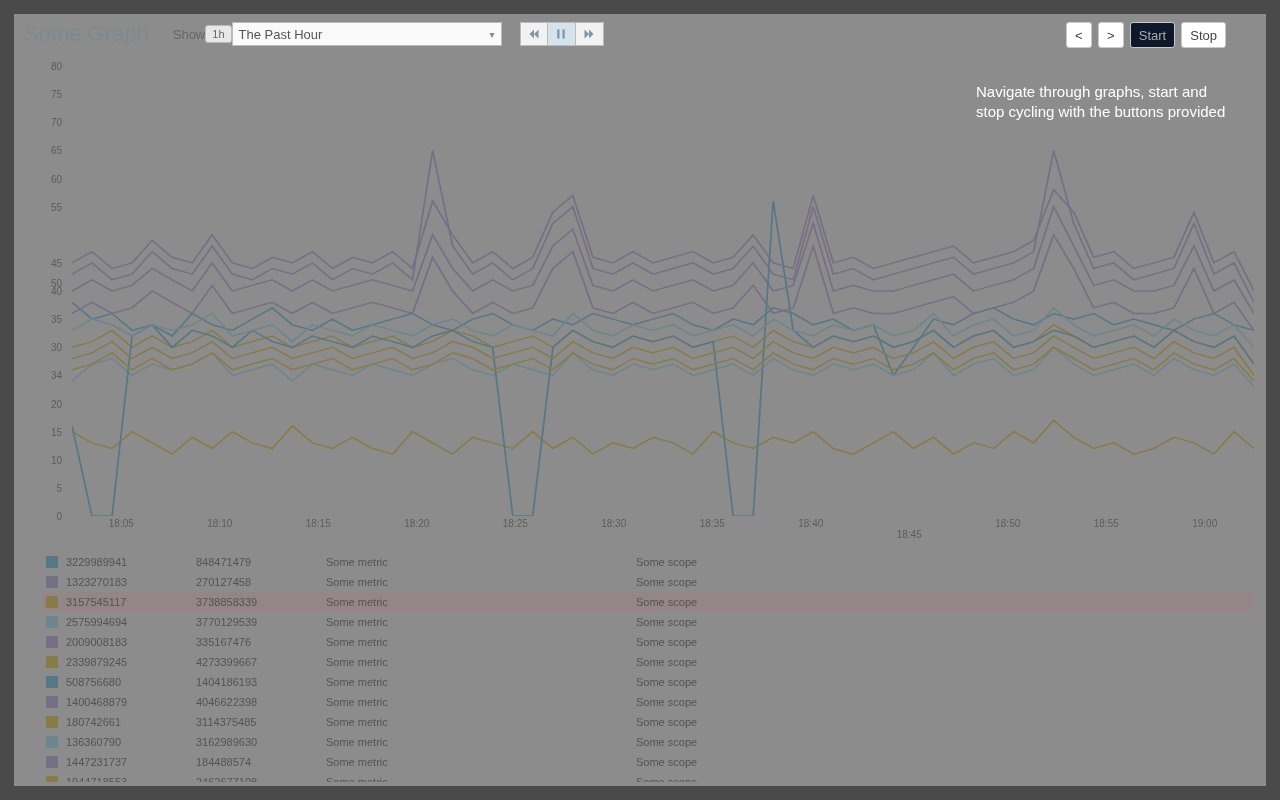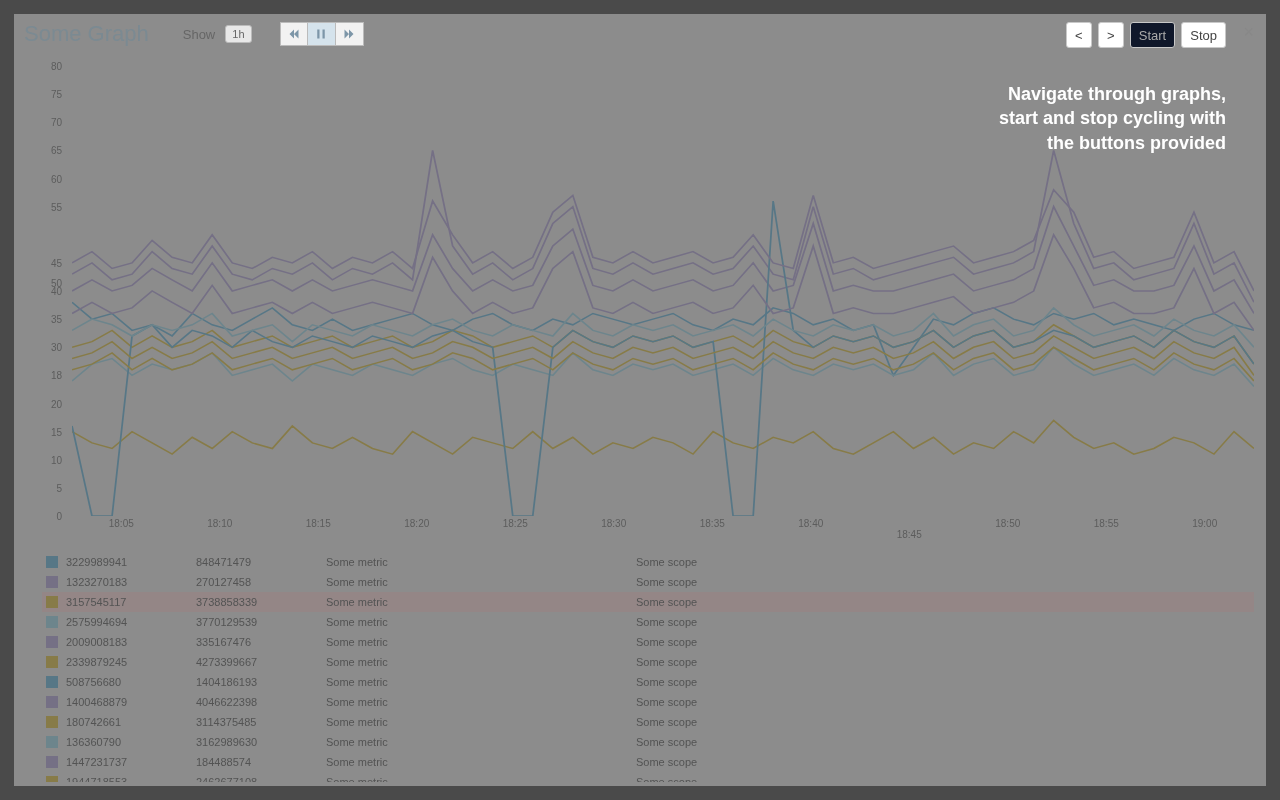--- a/index.html
+++ b/index.html
@@ -1,38 +1,38 @@
 <!DOCTYPE html>
 <html><head>
 <meta charset="utf-8">
 <style>
 *{box-sizing:border-box;margin:0;padding:0;font-family:"Segoe UI",Arial,sans-serif}
 body{background:#3a3a3a;width:1280px;height:800px;overflow:hidden;position:relative}
 .backdrop{position:absolute;inset:0;background:#4a4a4a}
 .panel{position:absolute;left:14px;top:14px;right:14px;bottom:14px;background:rgba(234,235,236,.92);overflow:hidden}
 .dim-overlay{position:absolute;inset:0;background:rgba(40,40,40,.45);pointer-events:none}
 
-.toolbar{height:40px;display:flex;align-items:center;padding:0 10px;gap:10px;position:relative;z-index:2}
+.toolbar{height:40px;display:flex;align-items:center;padding:0 10px;gap:0;position:relative;z-index:2}
 .title{font-size:22px;color:#7b8a92;font-weight:400;margin-right:24px}
 .show-label{font-size:13px;color:#666}
 .range-btn{border:1px solid #bbb;border-radius:3px;background:#e8e8e8;padding:2px 6px;font-size:11px;color:#666;cursor:pointer}
 .time-select{border:1px solid #bbb;background:#fafafa;height:24px;width:270px;display:flex;align-items:center;justify-content:space-between;padding:0 6px;font-size:13px;color:#555}
 .time-select .caret{font-size:10px;color:#888}
 .play-group{display:flex;margin-left:18px}
 .play-group button{width:28px;height:24px;border:1px solid #bbb;background:#f2f2f2;display:flex;align-items:center;justify-content:center;cursor:pointer;color:#7d96a8}
 .play-group button:not(:first-child){border-left:none}
 .play-group .active{background:#d5e3ec}
 .icon-svg{width:12px;height:12px;fill:currentColor}
 
 .nav-group{display:flex;gap:6px;align-items:center;position:absolute;right:40px;top:8px;z-index:20}
 .nav-group button{height:26px;min-width:26px;padding:0 8px;border:1px solid #c8c8c8;background:#fff;border-radius:3px;font-size:13px;color:#444;cursor:pointer}
 .nav-group .disabled{background:#0f172a;color:#aaa}
 .close-x{position:absolute;right:12px;top:8px;font-size:18px;color:#888;cursor:pointer;z-index:20}
 
-.hint-text{position:absolute;right:40px;top:68px;width:250px;color:#fff;font-size:18px;line-height:1.35;z-index:20;text-align:right;font-weight:700}
+.hint-text{position:absolute;right:40px;top:68px;width:250px;color:#fff;font-size:15px;line-height:1.35;z-index:20;text-align:left;font-weight:400}
 
 .chart-area{position:absolute;left:28px;right:12px;top:52px;height:470px}
 .y-axis{position:absolute;left:0;top:0;bottom:20px;width:24px}
 .y-tick{position:absolute;right:4px;font-size:10px;color:#888;transform:translateY(-50%)}
 .x-axis{position:absolute;left:30px;right:0;bottom:0;height:18px}
 .x-tick{position:absolute;font-size:10px;color:#888;transform:translateX(-50%)}
 .plot{position:absolute;left:30px;right:0;top:0;bottom:20px}
 .plot svg{width:100%;height:100%}
 .plot polyline{fill:none;stroke-width:1.5}
 
@@ -49,20 +49,24 @@
 <body>
 
 <div class="backdrop"></div>
 
 <div class="panel">
 
   <div class="toolbar">
     <div class="title">Some Graph</div>
     <span class="show-label">Show</span>
     <button class="range-btn">1h</button>
+    <div class="time-select">
+      <span>The Past Hour</span>
+      <span class="caret">▾</span>
+    </div>
     <div class="play-group">
       <button>
           <svg class="icon-svg" viewBox="0 0 16 16">
             <path d="M8 2L2 8l6 6V2zm6 0L8 8l6 6V2z"></path>
           </svg>
         </button>
       <button class="active">
           <svg class="icon-svg" viewBox="0 0 16 16">
             <path d="M3 2h3v12H3zM10 2h3v12h-3z"></path>
           </svg>
@@ -75,21 +79,21 @@
     </div>
   </div>
 
   <div class="chart-area">
     <div class="y-axis" id="y-axis">
         <div class="y-tick" style="top: 100%;">0</div>
         <div class="y-tick" style="top: 93.75%;">5</div>
         <div class="y-tick" style="top: 87.5%;">10</div>
         <div class="y-tick" style="top: 81.25%;">15</div>
         <div class="y-tick" style="top: 75%;">20</div>
-        <div class="y-tick" style="top: 68.75%;">18</div>
+        <div class="y-tick" style="top: 68.75%;">34</div>
         <div class="y-tick" style="top: 62.5%;">30</div>
         <div class="y-tick" style="top: 56.25%;">35</div>
         <div class="y-tick" style="top: 50%;">40</div>
         <div class="y-tick" style="top: 43.75%;">45</div>
         <div class="y-tick" style="top: 37.5%; margin-top: 48px;">50</div>
         <div class="y-tick" style="top: 31.25%;">55</div>
         <div class="y-tick" style="top: 25%;">60</div>
         <div class="y-tick" style="top: 18.75%;">65</div>
         <div class="y-tick" style="top: 12.5%;">70</div>
         <div class="y-tick" style="top: 6.25%;">75</div>

